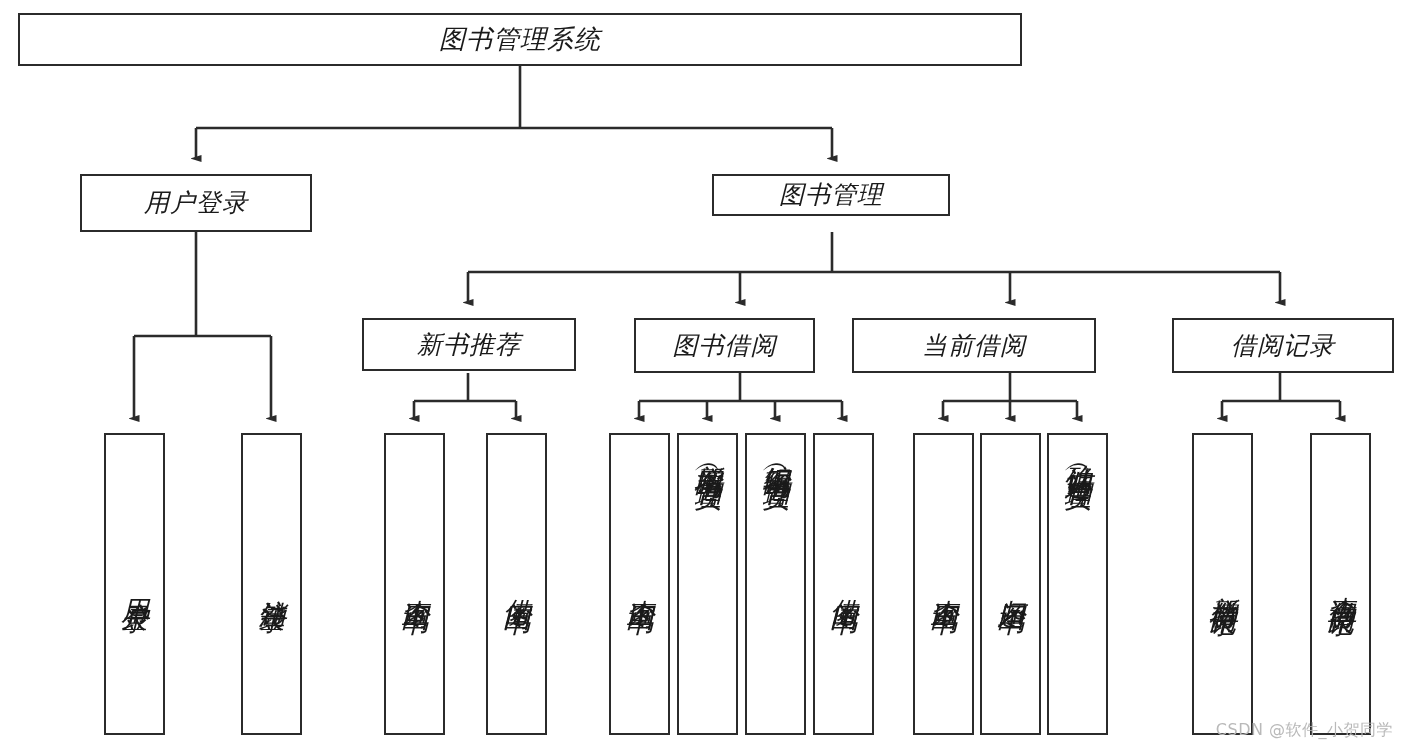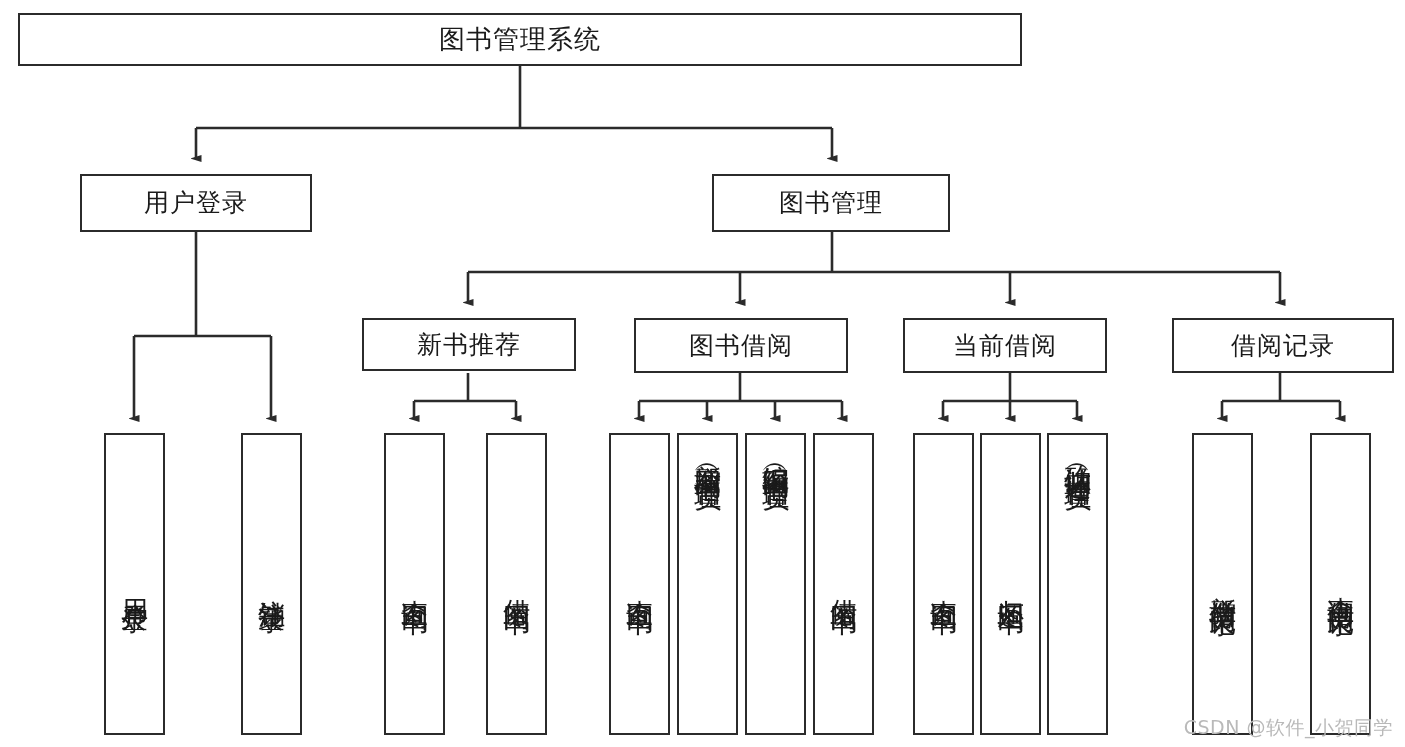--- a/index.html
+++ b/index.html
@@ -33,20 +33,21 @@
     display: flex;
     align-items: center;
     justify-content: center;
     color: #1a1a1a;
   }
   .node-label {
     display: block;
     text-align: left;
     line-height: 1.18;
     letter-spacing: 1px;
+    font-style: italic;
   }
   .node.horizontal .node-label {
     writing-mode: horizontal-tb;
     font-size: 25px;
   }
   .node.vertical {
     align-items: flex-start;
     justify-content: center;
     padding-top: 8px;
   }
@@ -62,21 +63,21 @@
     align-items: center;
     padding-top: 0;
   }
   #root-node .node-label {
     font-size: 26px;
   }
   #watermark {
     position: absolute;
     right: 12px;
     bottom: 6px;
-    font-size: 19px;
+    font-size: 16px;
     color: #b9b9b9;
     letter-spacing: 0.5px;
     white-space: nowrap;
     font-family: "DejaVu Sans", "Liberation Sans", sans-serif;
   }
 </style>
 </head>
 <body>
 
 <div id="diagram-root">
@@ -133,33 +134,33 @@
   </svg>
 
   <div class="node horizontal" id="root-node" style="left:18px; top:13px; width:1004px; height:53px;">
     <span class="node-label">图书管理系统</span>
   </div>
 
   <div class="node horizontal" style="left:80px; top:174px; width:232px; height:58px;">
     <span class="node-label">用户登录</span>
   </div>
 
-  <div class="node horizontal" style="left:712px; top:174px; width:238px; height:58px;">
+  <div class="node horizontal" style="left:712px; top:174px; width:238px; height:42px;">
     <span class="node-label">图书管理</span>
   </div>
 
   <div class="node horizontal" style="left:362px; top:318px; width:214px; height:53px;">
     <span class="node-label">新书推荐</span>
   </div>
 
-  <div class="node horizontal" style="left:634px; top:318px; width:214px; height:55px;">
+  <div class="node horizontal" style="left:634px; top:318px; width:181px; height:55px;">
     <span class="node-label">图书借阅</span>
   </div>
 
-  <div class="node horizontal" style="left:903px; top:318px; width:204px; height:55px;">
+  <div class="node horizontal" style="left:852px; top:318px; width:244px; height:55px;">
     <span class="node-label">当前借阅</span>
   </div>
 
   <div class="node horizontal" style="left:1172px; top:318px; width:222px; height:55px;">
     <span class="node-label">借阅记录</span>
   </div>
 
   <div class="node vertical centered" style="left:104px; top:433px; width:61px; height:302px;">
     <span class="node-label">用户登录</span>
   </div>

